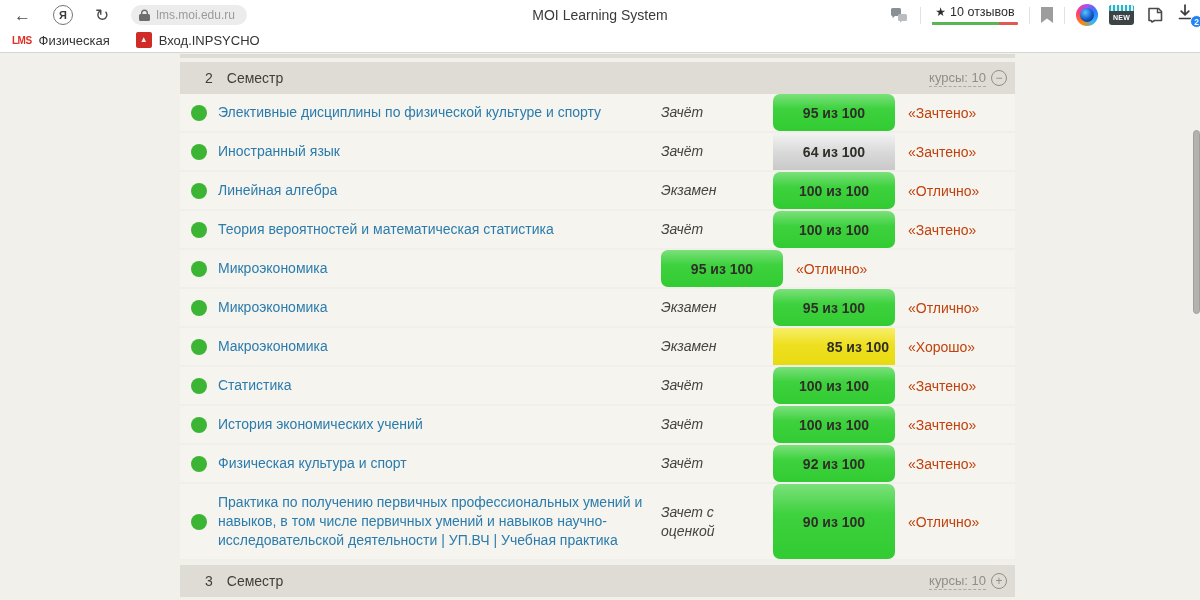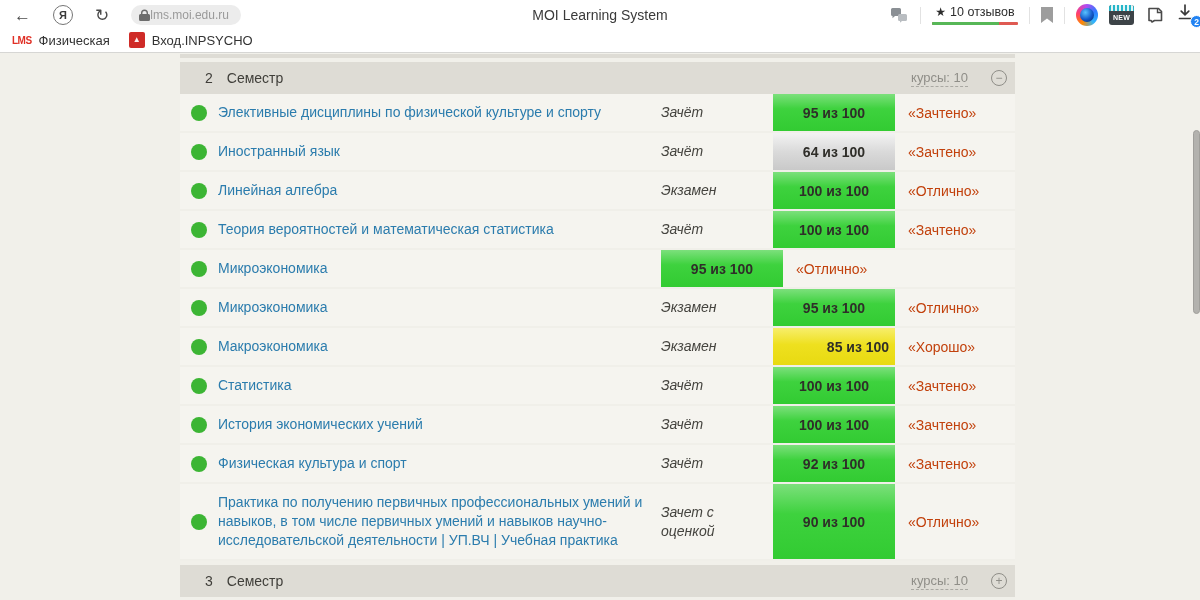--- a/index.html
+++ b/index.html
@@ -15,21 +15,21 @@
   }
   .nav-icons { display:flex; align-items:center; gap:22px; }
   .nav-glyph { font-size:17px; color:#4a4a4a; cursor:pointer; line-height:1; }
   .ya-circle {
     width:20px; height:20px; border:1.6px solid #757575; border-radius:50%;
     display:flex; align-items:center; justify-content:center;
     font-size:11px; font-weight:bold; color:#3a3a3a;
   }
   .url-pill {
     margin-left:22px; height:20px; background:#ececec; border-radius:10px;
-    display:flex; align-items:center; padding:0 12px 0 8px;
+    display:flex; align-items:center; gap:6px; padding:0 12px 0 8px;
   }
   .url-text { font-size:12px; color:#9a9a9a; }
   .window-title {
     position:absolute; left:50%; transform:translateX(-50%);
     font-size:14px; color:#3a3a3a; white-space:nowrap;
   }
   .chrome-right { position:absolute; right:4px; top:0; height:30px; display:flex; align-items:center; gap:11px; }
   .vdiv { width:1px; height:17px; background:#e2e2e2; }
   .reviews { display:flex; flex-direction:column; align-items:center; cursor:pointer; }
   .reviews-line { display:flex; align-items:center; gap:4px; font-size:12.5px; color:#2d2d2d; }
@@ -54,42 +54,42 @@
   .dl-wrap { position:relative; width:22px; height:24px; margin-right:-2px; cursor:pointer; }
   .dl-badge {
     position:absolute; right:-5px; bottom:-1px; width:13px; height:13px; border-radius:50%;
     background:#2383f2; color:#fff; font-size:8.5px; font-weight:bold;
     display:flex; align-items:center; justify-content:center; border:1.5px solid #fff;
   }
 
   
   .bookmarks {
     height:23px; background:#ffffff; border-bottom:1px solid #d6d6d4;
-    display:flex; align-items:center; gap:19px; padding:0 0 2px 12px;
+    display:flex; align-items:center; gap:26px; padding:0 0 2px 12px;
   }
   .bm-item { display:flex; align-items:center; gap:7px; cursor:pointer; }
   .bm-label { font-size:13px; color:#333333; }
   .bm-fav-lms { font-size:10px; font-weight:bold; color:#e03026; letter-spacing:-0.5px; }
   .bm-fav-red {
     width:16px; height:16px; background:#cf2b27; border-radius:2px;
     display:flex; align-items:center; justify-content:center;
     color:rgba(255,255,255,0.92); font-size:8px; line-height:1;
   }
 
   
   .page { position:relative; height:546px; background:#f1f0ea; overflow:hidden; }
   .grades-table { position:absolute; left:180px; top:1px; width:835px; }
   .top-sliver { height:4px; background:#dedcd5; margin-bottom:4px; }
 
   .sem-header {
     height:32px; background:#dedcd5; display:flex; align-items:center;
     padding:0 8px 0 25px; font-size:14px; color:#3f3e39;
   }
   .sem-num { margin-right:14px; }
-  .courses-toggle { margin-left:auto; display:flex; align-items:center; gap:23px; cursor:pointer; }
+  .courses-toggle { margin-left:auto; display:flex; align-items:center; gap:5px; cursor:pointer; }
   .courses-text { font-size:13px; color:#8f8e88; border-bottom:1px dashed #aaa9a3; padding-bottom:1px; }
   .circle-btn {
     width:16px; height:16px; border:1px solid #8f8e88; border-radius:50%; flex:none;
     display:flex; align-items:center; justify-content:center;
     font-size:12px; line-height:1; color:#8f8e88;
   }
   .sem-gap { height:4px; }
 
   .row {
     display:flex; background:#f5f4ef; border-bottom:2px solid #f0efe9;
@@ -98,21 +98,21 @@
   .dot { width:16px; height:16px; border-radius:50%; background:#3cb534; margin:0 11px; flex:none; }
   .course {
     width:443px; flex:none; font-size:14px; line-height:19px; color:#2b7cad;
     text-decoration:none; padding:9px 14px 9px 0; cursor:pointer;
   }
   .etype { width:112px; flex:none; font-size:14px; line-height:19px; color:#45443f; padding-right:26px;font-style:italic; }
   .score {
     width:122px; flex:none; align-self:stretch; display:flex; align-items:center;
     justify-content:center; font-size:14px; font-weight:bold; color:#2f2e29;
   }
-  .score.green  { background:linear-gradient(180deg,#7ce07c 0%,#3ed23e 40%,#32cb32 100%); }
+  .score.green  { background:linear-gradient(180deg,#7ce07c 0%,#3ed23e 40%,#32cb32 100%);border-radius:7px; }
   .score.yellow { background:linear-gradient(180deg,#f7ee6b 0%,#eee01f 45%,#e8da11 100%);padding-left:48px; }
   .score.silver { background:linear-gradient(180deg,#f3f3f3 0%,#dadada 50%,#c9c9c9 100%); }
   .grade { flex:1; padding-left:13px; font-size:14px; color:#c2410c; }
 
   .scroll-thumb {
     position:absolute; right:0px; top:130px; width:7px; height:184px;
     background:#b3b2ae; border:1px solid #a09f9b; border-radius:4px; cursor:pointer;
   }
 
   svg { display:block; }

